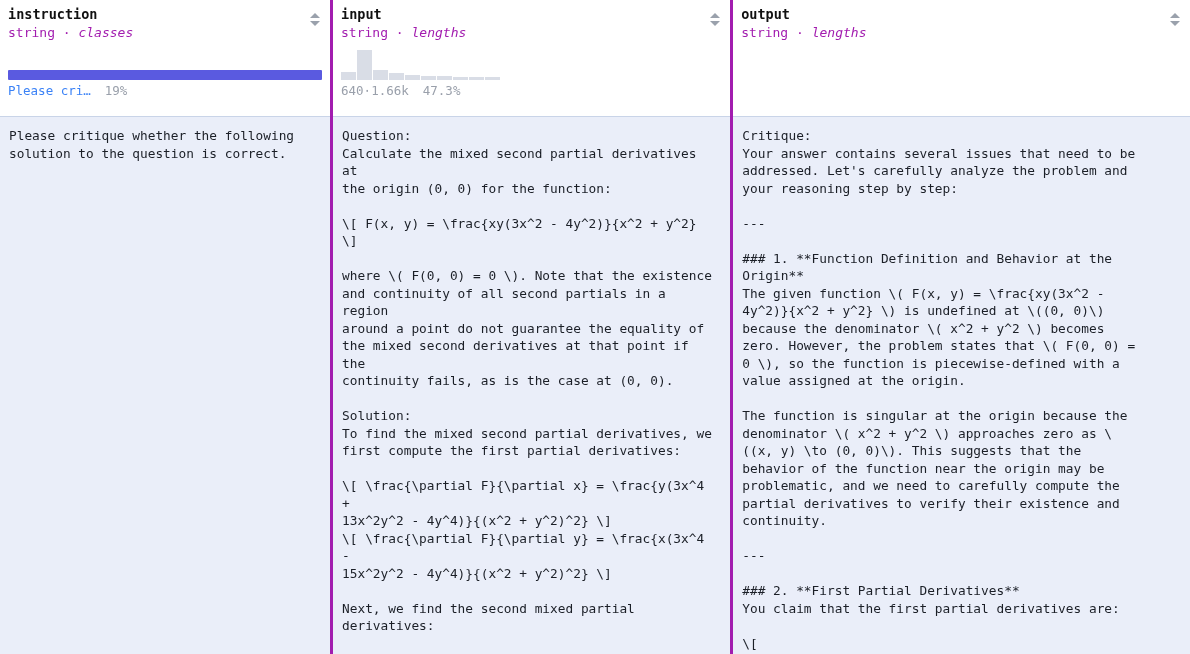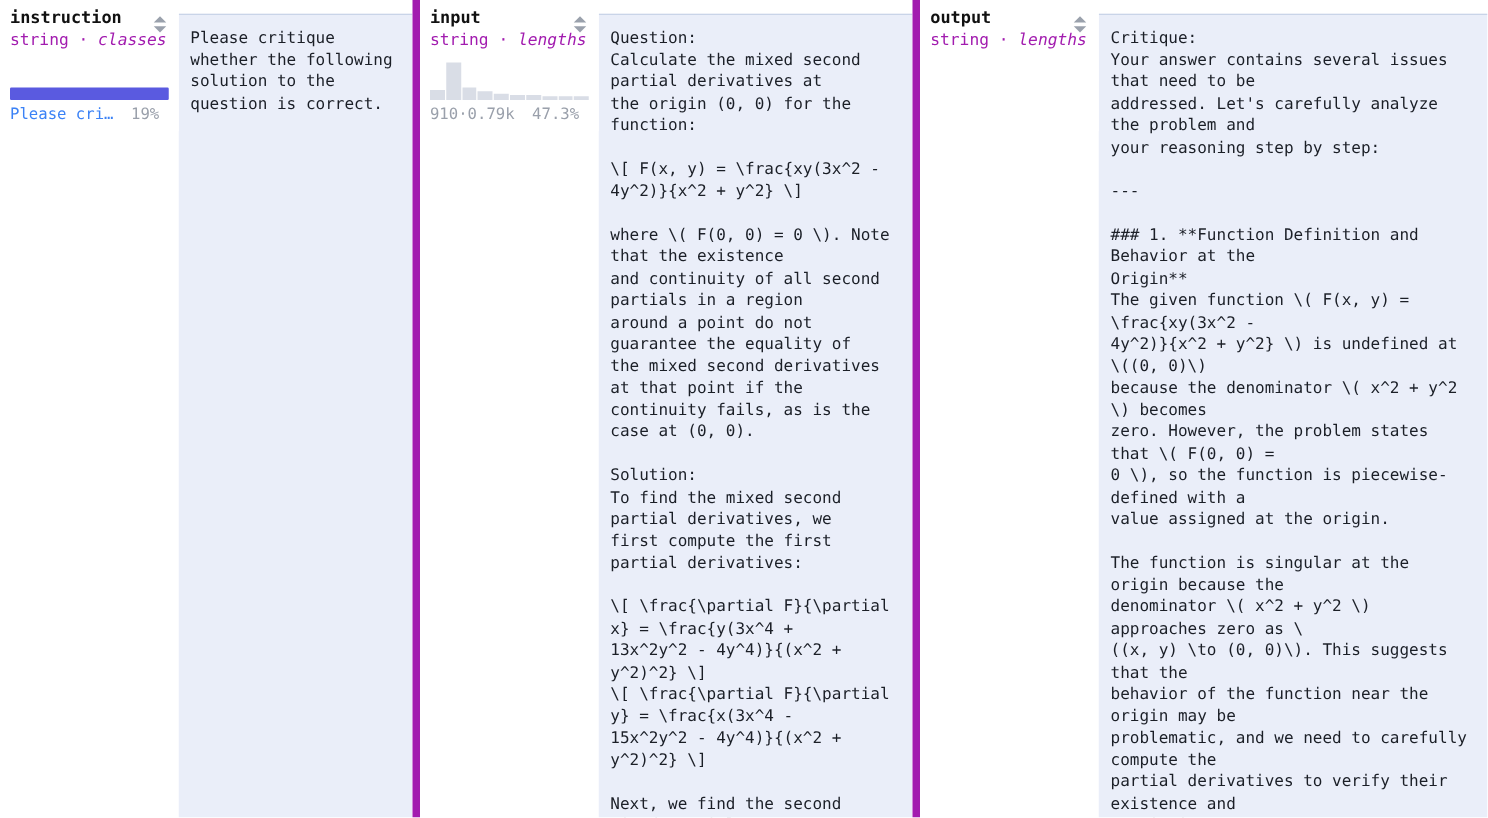--- a/index.html
+++ b/index.html
@@ -12,27 +12,28 @@
   }
   .viewer {
     display: flex;
     width: 1190px;
     height: 654px;
   }
   .column {
     position: relative;
     height: 654px;
     display: flex;
+    flex-direction: column;
     background: #ffffff;
   }
   .col-instruction { width: 349px; }
   .col-input { width: 423px; }
   .col-output { width: 486px; }
   .col-sep {
-    border-left: 6px solid #a21caf;
+    border-left: 3px solid #a21caf;
   }
 
   
   .col-header {
     position: relative;
     height: 105px;
     padding: 6px 10px 0 8px;
     background: #ffffff;
     flex: none;
   }
@@ -171,21 +172,21 @@
           <div class="bar" style="height:10px"></div>
           <div class="bar" style="height:7px"></div>
           <div class="bar" style="height:5px"></div>
           <div class="bar" style="height:4px"></div>
           <div class="bar" style="height:4px"></div>
           <div class="bar" style="height:3px"></div>
           <div class="bar" style="height:3px"></div>
           <div class="bar" style="height:3px"></div>
         </div>
         <div class="stats-line">
-          <span class="left">910⋅0.79k</span>
+          <span class="left">640⋅1.66k</span>
           <span class="right">47.3%</span>
         </div>
       </div>
     </div>
     <div class="col-body">
       <div class="cell-text">Question:
 Calculate the mixed second partial derivatives at
 the origin (0, 0) for the function:
 
 \[ F(x, y) = \frac{xy(3x^2 - 4y^2)}{x^2 + y^2} \]

